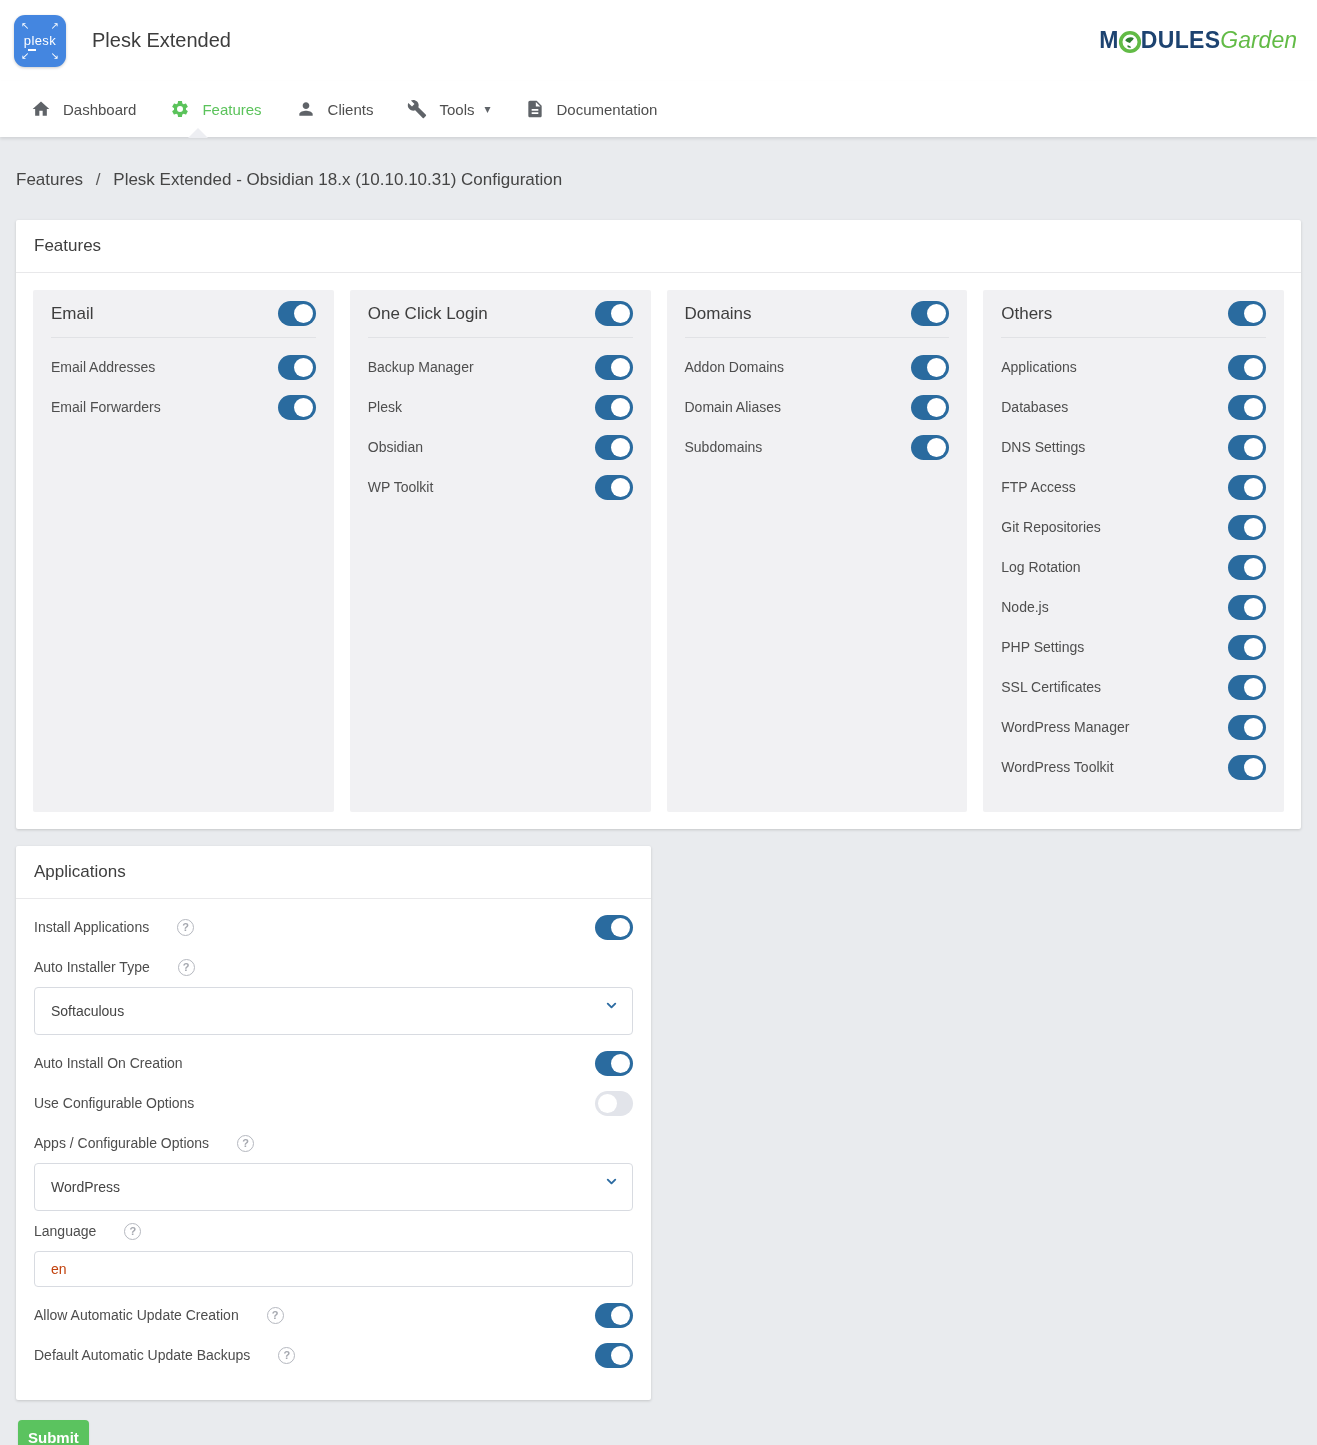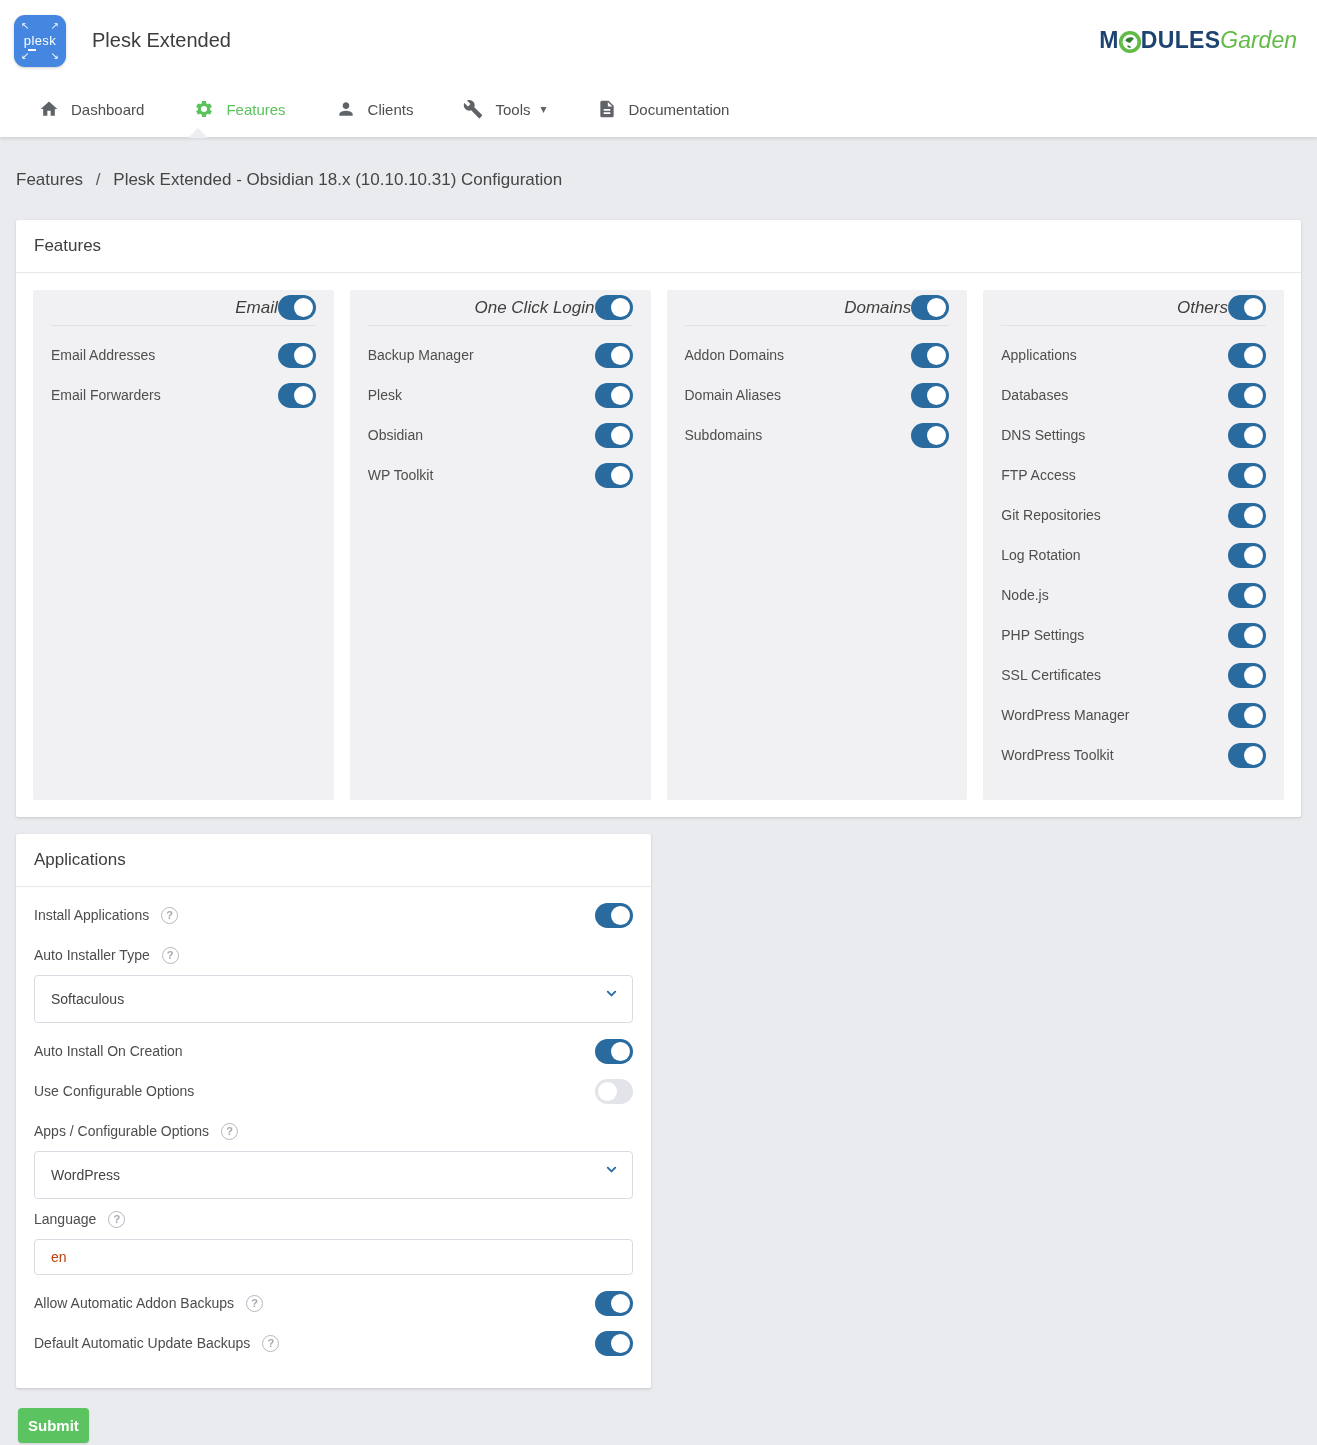--- a/index.html
+++ b/index.html
@@ -36,23 +36,22 @@
   }
   .app-title { font-size: 20px; font-weight: 500; color: #3d3d3d; }
   .mg-logo { display: flex; align-items: center; margin-right: 6px; }
   .mg-m, .mg-modules { font-size: 23px; font-weight: bold; color: #1d4370; letter-spacing: .3px; }
   .mg-globe { margin: 0 -1px; position: relative; top: 1px; }
   .mg-garden { font-size: 23px; font-style: italic; font-weight: 300; color: #62bb46; }
 
   
   .topnav {
     height: 56px; background: #fff; display: flex; align-items: center;
-    padding-left: 22px; position: relative;
+    padding-left: 14px; position: relative;
     box-shadow: 0 2px 3px rgba(0,0,0,.10);
-    gap: 16px;
   }
   .nav-item {
     display: flex; align-items: center; gap: 12px;
     padding: 0 17px; height: 100%; cursor: pointer;
   }
   .nav-label { font-size: 15px; font-weight: 500; color: #4e4e4e; }
   .nav-item.active .nav-label { color: #5bc35b; }
   .nicon { width: 20px; height: 20px; fill: #5f6368; }
   .nav-item.active .nicon { fill: #5bc35b; }
   .nav-caret { color: #5f6368; font-size: 12px; margin-left: -2px; }
@@ -76,23 +75,22 @@
   }
   .card-header {
     padding: 16px 18px; font-size: 17px; font-weight: 500; color: #3e3e3e;
     border-bottom: 1px solid #e8e8ea;
   }
 
   
   .features-body { display: flex; gap: 16px; padding: 17px; align-items: stretch; }
   .fgroup { flex: 1 1 0; background: #f1f1f3; border-radius: 2px; padding: 0 18px; }
   .fgroup-header {
-    height: 36px; display: flex; align-items: center; justify-content: flex-end;
+    height: 48px; display: flex; align-items: center; justify-content: space-between;
     border-bottom: 1px solid #e1e2e5;
-    font-style: italic;
   }
   .fgroup-title { font-size: 17px; font-weight: 500; color: #3e3e3e; }
   .fgroup-rows { padding: 9px 0 25px; }
   .frow { height: 40px; display: flex; align-items: center; justify-content: space-between; }
   .frow-label { font-size: 14px; color: #4e4e4e; }
 
   
   .toggle {
     width: 38px; height: 25px; border-radius: 13px; background: #2a6b9f;
     position: relative; display: inline-block; cursor: pointer; flex: 0 0 auto;
@@ -101,21 +99,21 @@
     position: absolute; top: 3px; right: 3px; width: 19px; height: 19px;
     border-radius: 50%; background: #fff;
   }
   .toggle.off { background: #e2e4ea; }
   .toggle.off .knob { left: 3px; right: auto; }
 
   
   .app-card { width: 635px; margin-bottom: 20px; }
   .app-body { padding: 8px 18px 25px; }
   .app-row { min-height: 40px; display: flex; align-items: center; justify-content: space-between; }
-  .labelwrap { display: flex; align-items: center; gap: 12px; }
+  .labelwrap { display: flex; align-items: center; gap: 28px; }
   .app-label { font-size: 14px; color: #4d4d4d; }
   .field-label { margin: 9px 0 9px; min-height: 22px; }
   .help {
     width: 17px; height: 17px; border: 1px solid #b5b8bf; border-radius: 50%;
     color: #a5a8af; font-size: 11px; font-weight: bold; line-height: 15px;
     display: inline-flex; align-items: center; justify-content: center; cursor: pointer;
   }
   .selectwrap { position: relative; margin-bottom: 8px; }
   select.fsel {
     width: 100%; height: 48px; border: 1px solid #d8dbe1; border-radius: 4px;
@@ -417,21 +415,21 @@
         <span class="help">?</span>
       </div><div class="selectwrap"><select class="fsel"><option>WordPress</option></select><span class="chev">
           <svg width="15" height="15" viewBox="0 0 24 24" fill="none" stroke="#2d6ca2" stroke-width="3" stroke-linecap="round" stroke-linejoin="round">
             <path d="M6 9l6 6 6-6"></path>
           </svg>
         </span></div><div class="labelwrap field-label">
         <span class="app-label">Language</span>
         <span class="help">?</span>
       </div><input class="ftext" value="en" style=""><div class="app-row">
         <div class="labelwrap">
-          <span class="app-label">Allow Automatic Addon Backups</span>
+          <span class="app-label">Allow Automatic Update Creation</span>
           <span class="help">?</span>
         </div>
         <span class="toggle">
           <span class="knob"></span>
         </span>
       </div><div class="app-row">
         <div class="labelwrap">
           <span class="app-label">Default Automatic Update Backups</span>
           <span class="help">?</span>
         </div>

